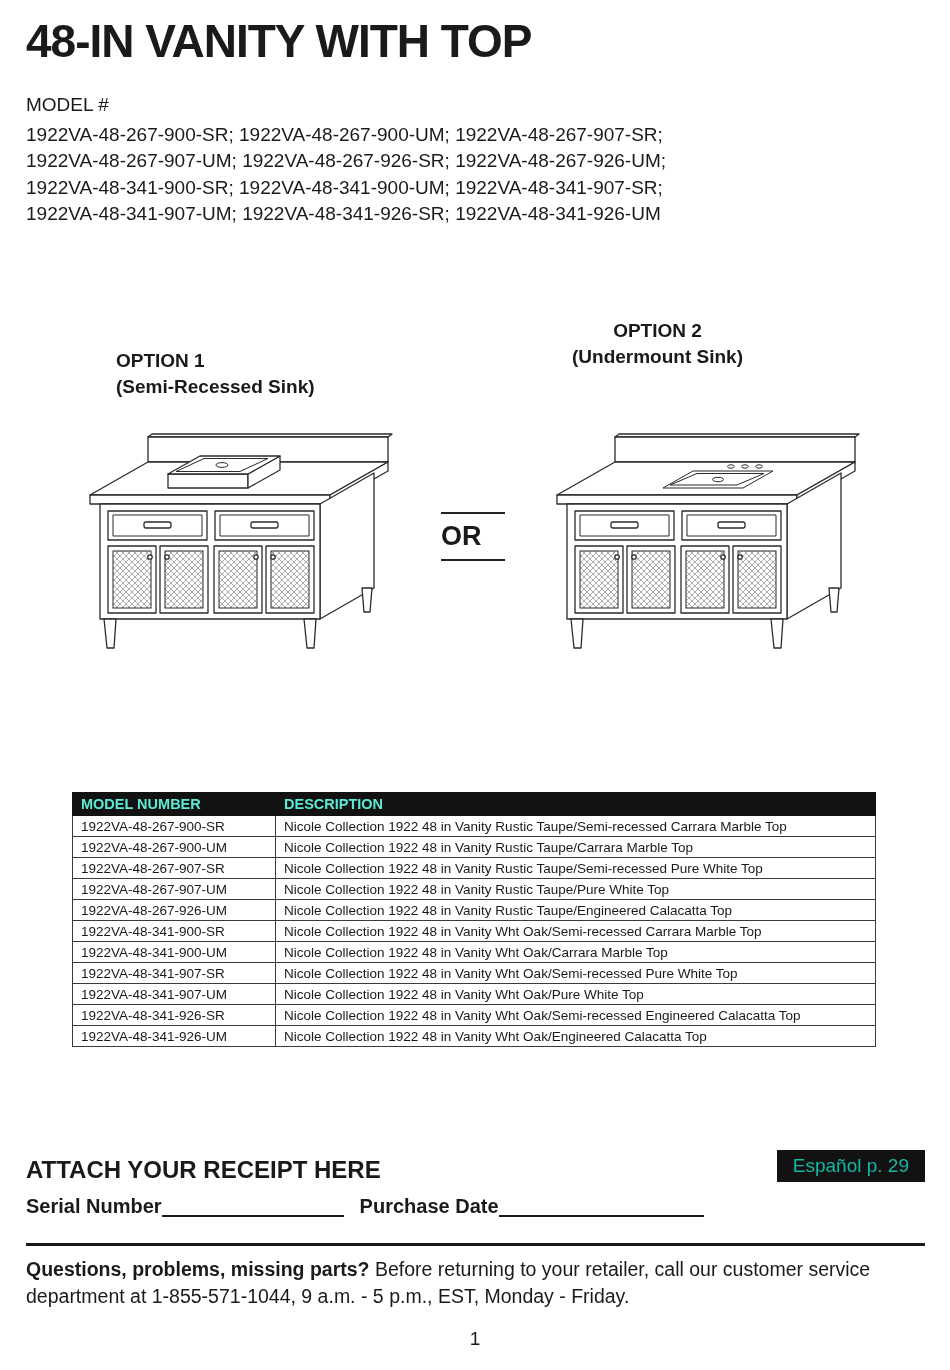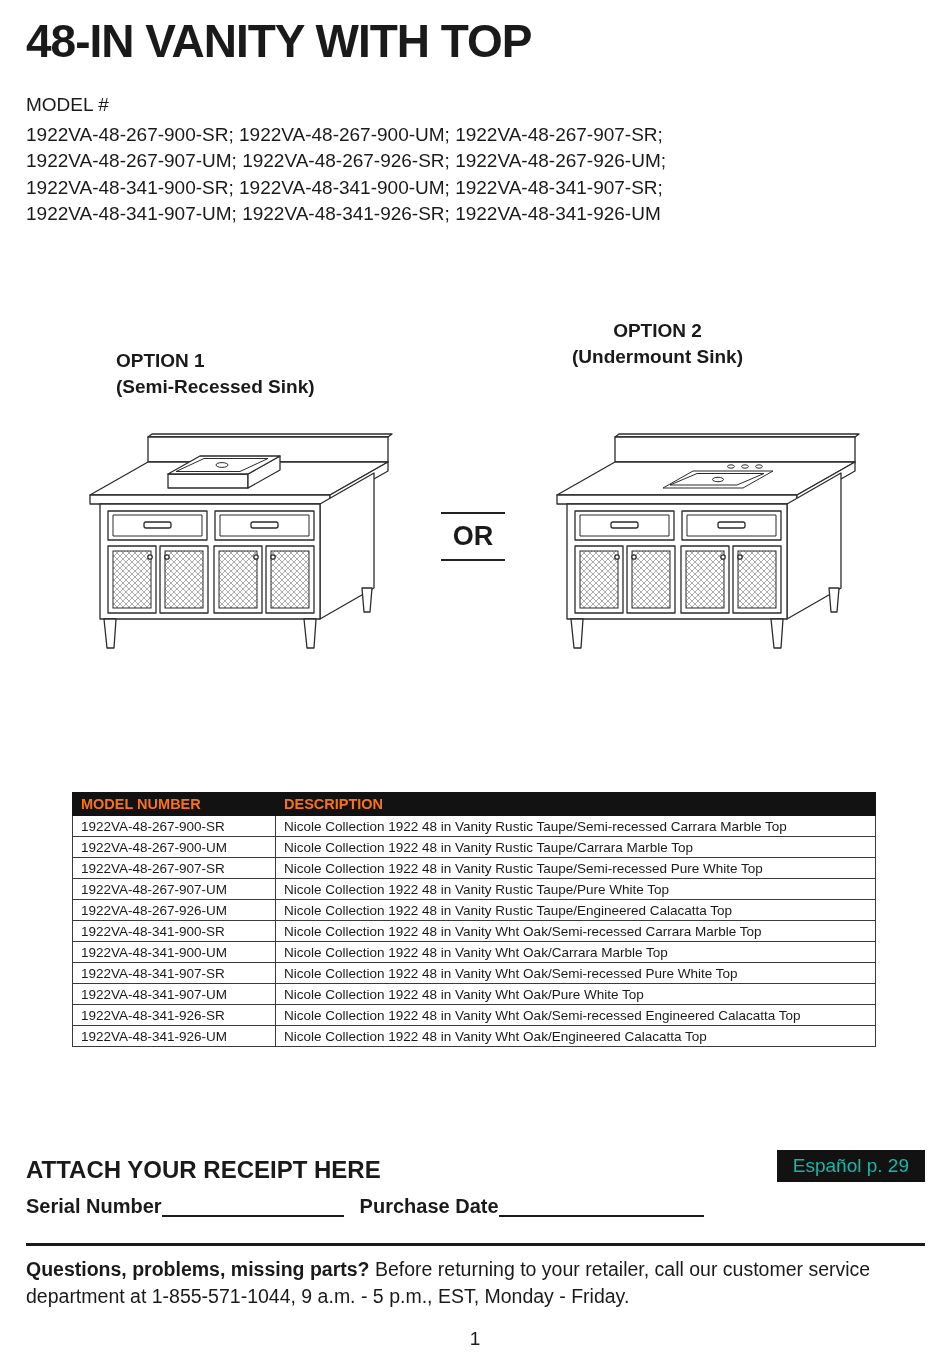--- a/index.html
+++ b/index.html
@@ -11,26 +11,26 @@
   }
   .title { position:absolute; left:26px; top:14px; font-size:46px; font-weight:700; letter-spacing:-1px;text-align:right; }
   .model-block { position:absolute; left:26px; top:92px; font-size:19px; line-height:26.5px; }
   .model-label { margin-bottom:3px; }
   .option-label { position:absolute; font-size:19px; font-weight:700; line-height:26px; }
   #opt1 { left:116px; top:318px;margin-top:30px; }
   #opt2 { left:572px; top:318px;text-align:center; }
   .illustration { position:absolute; }
   #illus1 { left:78px; top:400px; }
   #illus2 { left:545px; top:400px; }
-  .or-wrap { position:absolute; left:441px; top:512px; width:64px; display:flex; flex-direction:column; align-items:center; gap:7px; }
+  .or-wrap { position:absolute; left:441px; top:512px; width:64px; display:flex; flex-direction:column; gap:7px; }
   .or-line { width:64px; border-top:2px solid #222; height:0; }
   .or-text { font-size:27px; font-weight:700; }
   .table-wrap { position:absolute; left:72px; top:792px; width:804px; }
   table.model-table { width:100%; border-collapse:collapse; font-size:13.5px; color:#1a1a1a; table-layout:fixed; }
-  .model-table th { background:#121212; color:#f97316; font-size:14.5px; font-weight:700; text-align:left; padding:3px 8px; border:1px solid #121212; }
+  .model-table th { background:#121212; color:#5eead4; font-size:14.5px; font-weight:700; text-align:left; padding:3px 8px; border:1px solid #121212; }
   .model-table td { border:1px solid #3a3a3a; padding:2.5px 8px; white-space:nowrap; overflow:hidden; }
   .model-table th:first-child, .model-table td:first-child { width:203px; }
   .receipt-row { position:absolute; left:26px; top:1150px; width:899px; display:flex; justify-content:space-between; align-items:flex-start; }
   .attach-label { font-size:24px; font-weight:700; padding-top:6px; }
   .espanol-badge { background:#121212; color:#14b8a6; font-size:19px; padding:5px 16px; }
   .serial-row { position:absolute; left:26px; top:1195px; font-size:20px; font-weight:700; display:flex; align-items:flex-start; }
   .blank-line { display:inline-block; border-bottom:2px solid #1a1a1a; height:22px; }
   #serial-blank { width:182px; margin-right:16px; }
   #purchase-blank { width:205px; }
   .divider { position:absolute; left:26px; top:1243px; width:899px; border-top:3px solid #1a1a1a; height:0; }

